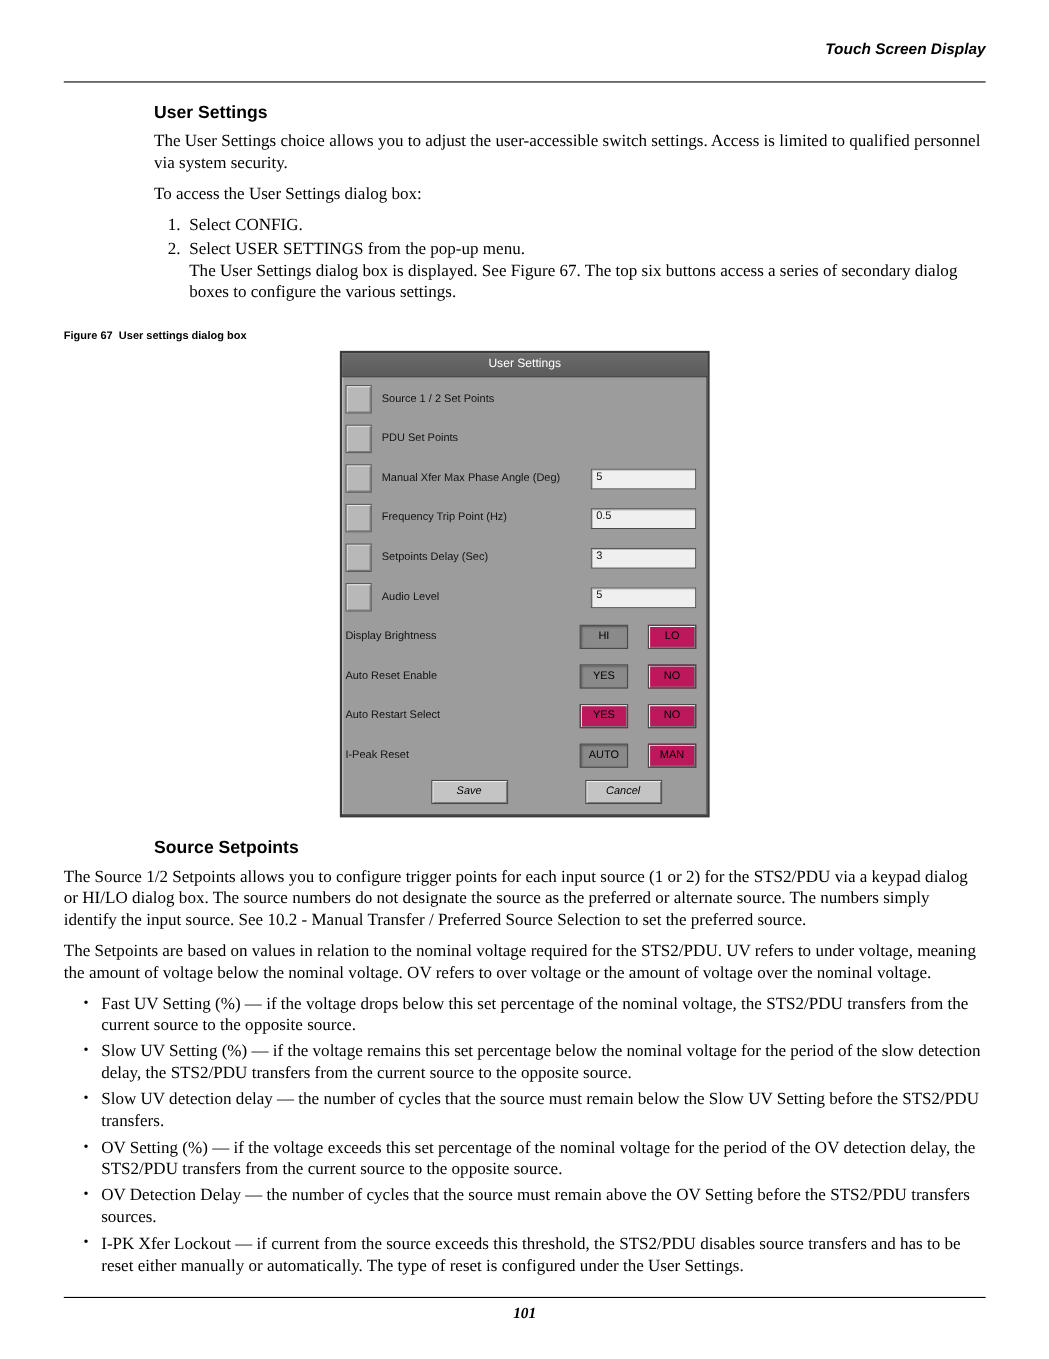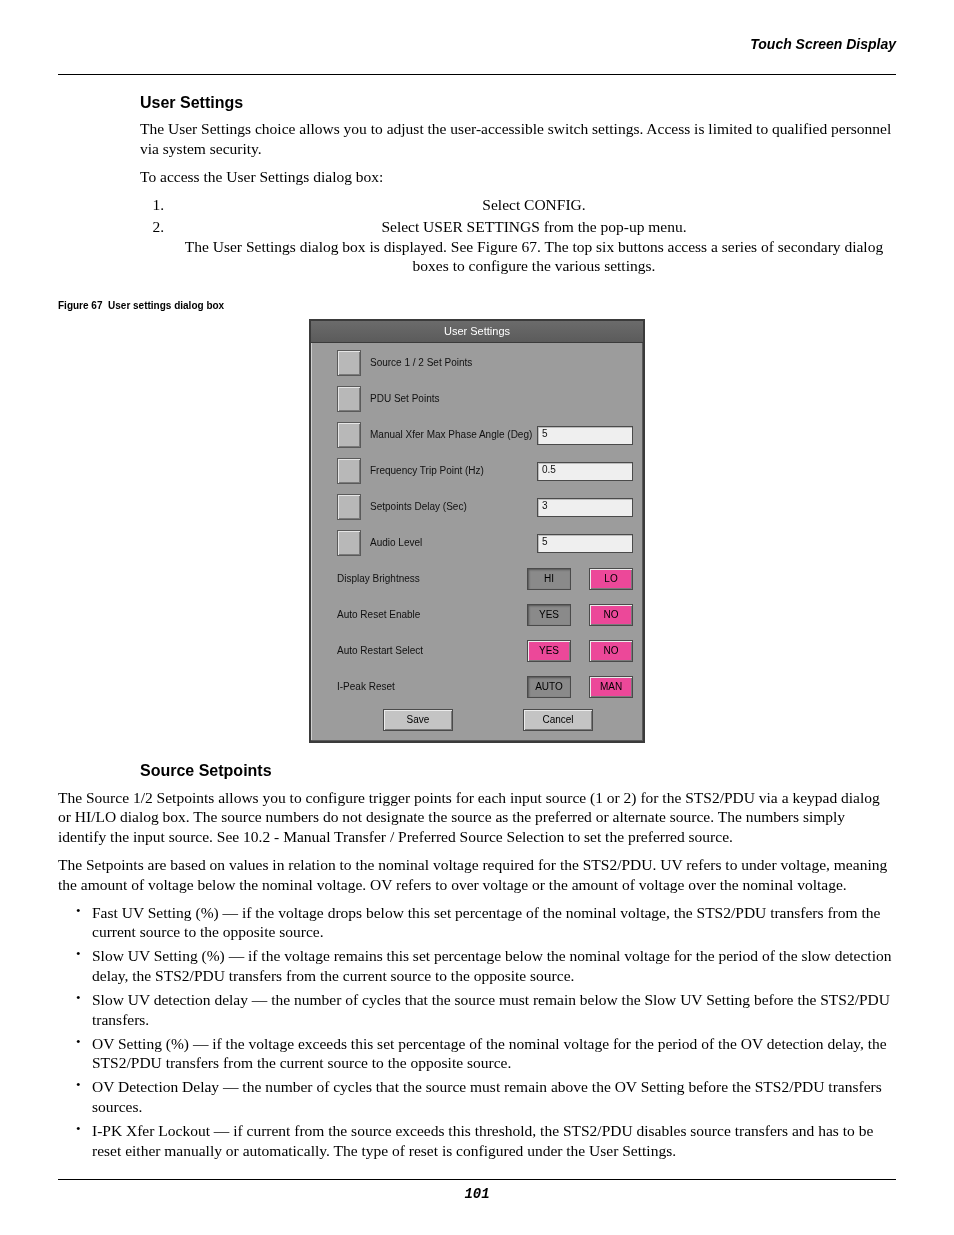--- a/index.html
+++ b/index.html
@@ -20,36 +20,36 @@
   .running-head {
     font-family: Arial, Helvetica, sans-serif;
     font-style: italic;
     font-weight: bold;
     font-size: 14px;
     text-align: right;
     margin-bottom: 2px;
   }
   .pagenum {
     text-align: center;
-    font-family: Liberation Mono, monospace;
+    font-family: Liberation Serif, serif;
     font-style: italic;
     font-weight: bold;
     font-size: 14px;
     margin-top: 6px;
   }
   .content { padding-left: 82px; padding-right: 0; }
   h3.sec {
     font-family: Arial, Helvetica, sans-serif;
     font-weight: bold;
     font-size: 16px;
     margin: 18px 0 6px 0;
   }
   p { margin: 4px 0 8px 0; text-align: left; }
   .bold { font-weight: normal; }
-  ol.steps { margin: 2px 0 24px 0; padding-left: 28px; text-align: center; }
+  ol.steps { margin: 2px 0 24px 0; padding-left: 28px; }
   ol.steps li { margin: 1px 0 2px 0; padding-left: 4px; }
   ol.steps li .cont { display: block; }
   .figcap {
     font-family: Arial, Helvetica, sans-serif;
     font-weight: bold;
     font-size: 10px;
     margin: 8px 0 6px -82px; 
   }
   .fig-wrap { display: flex; justify-content: center; margin-left: -82px; }
 
@@ -64,21 +64,21 @@
     box-shadow: inset -1px -1px 0 #5a5a5a, inset 1px 1px 0 #d0d0d0;
   }
   .dlg-title {
     background: linear-gradient(#6b6b6b,#5b5b5b);
     color: #fff;
     text-align: center;
     padding: 3px 0 4px 0;
     font-size: 11px;
     border-bottom: 1px solid #3b3b3b;
   }
-  .dlg-body { padding: 6px 10px 10px 26px; }
+  .dlg-body { padding: 6px 10px 10px 3px; }
   .row { display: flex; align-items: center; margin: 0 0 8px 0; min-height: 28px; }
   .btnlet {
     width: 22px; height: 24px;
     background: #b8b8b8;
     border: 1px solid #5a5a5a;
     box-shadow: inset 1px 1px 0 #e6e6e6, inset -1px -1px 0 #7a7a7a;
     margin-right: 9px;
     flex: none;
   }
   .lbl { flex: 1; color: #111; }
@@ -93,22 +93,22 @@
     color: #111;
   }
   .tog-wrap { display: flex; gap: 18px; margin-left: auto; }
   .tog {
     width: 42px; height: 20px;
     display: flex; align-items: center; justify-content: center;
     font-size: 10px;
     border: 1px solid #4a4a4a;
   }
   .tog.on  { background: #8a8a8a; box-shadow: inset 1px 1px 2px #555; }
-  .tog.off { background: #ec4899; box-shadow: inset 1px 1px 0 #ececec, inset -1px -1px 0 #7a7a7a; }
-  .actions { display: flex; justify-content: flex-start; gap: 70px; margin-top: 8px; }
+  .tog.off { background: #be185d; box-shadow: inset 1px 1px 0 #ececec, inset -1px -1px 0 #7a7a7a; }
+  .actions { display: flex; justify-content: center; gap: 70px; margin-top: 8px; font-style: italic; }
   .actbtn {
     width: 68px; height: 20px;
     background: #c4c4c4;
     border: 1px solid #4a4a4a;
     box-shadow: inset 1px 1px 0 #ececec, inset -1px -1px 0 #7a7a7a;
     display: flex; align-items: center; justify-content: center;
     font-size: 10px;
   }
   .actbtn.save { margin-left: 46px; }
 

